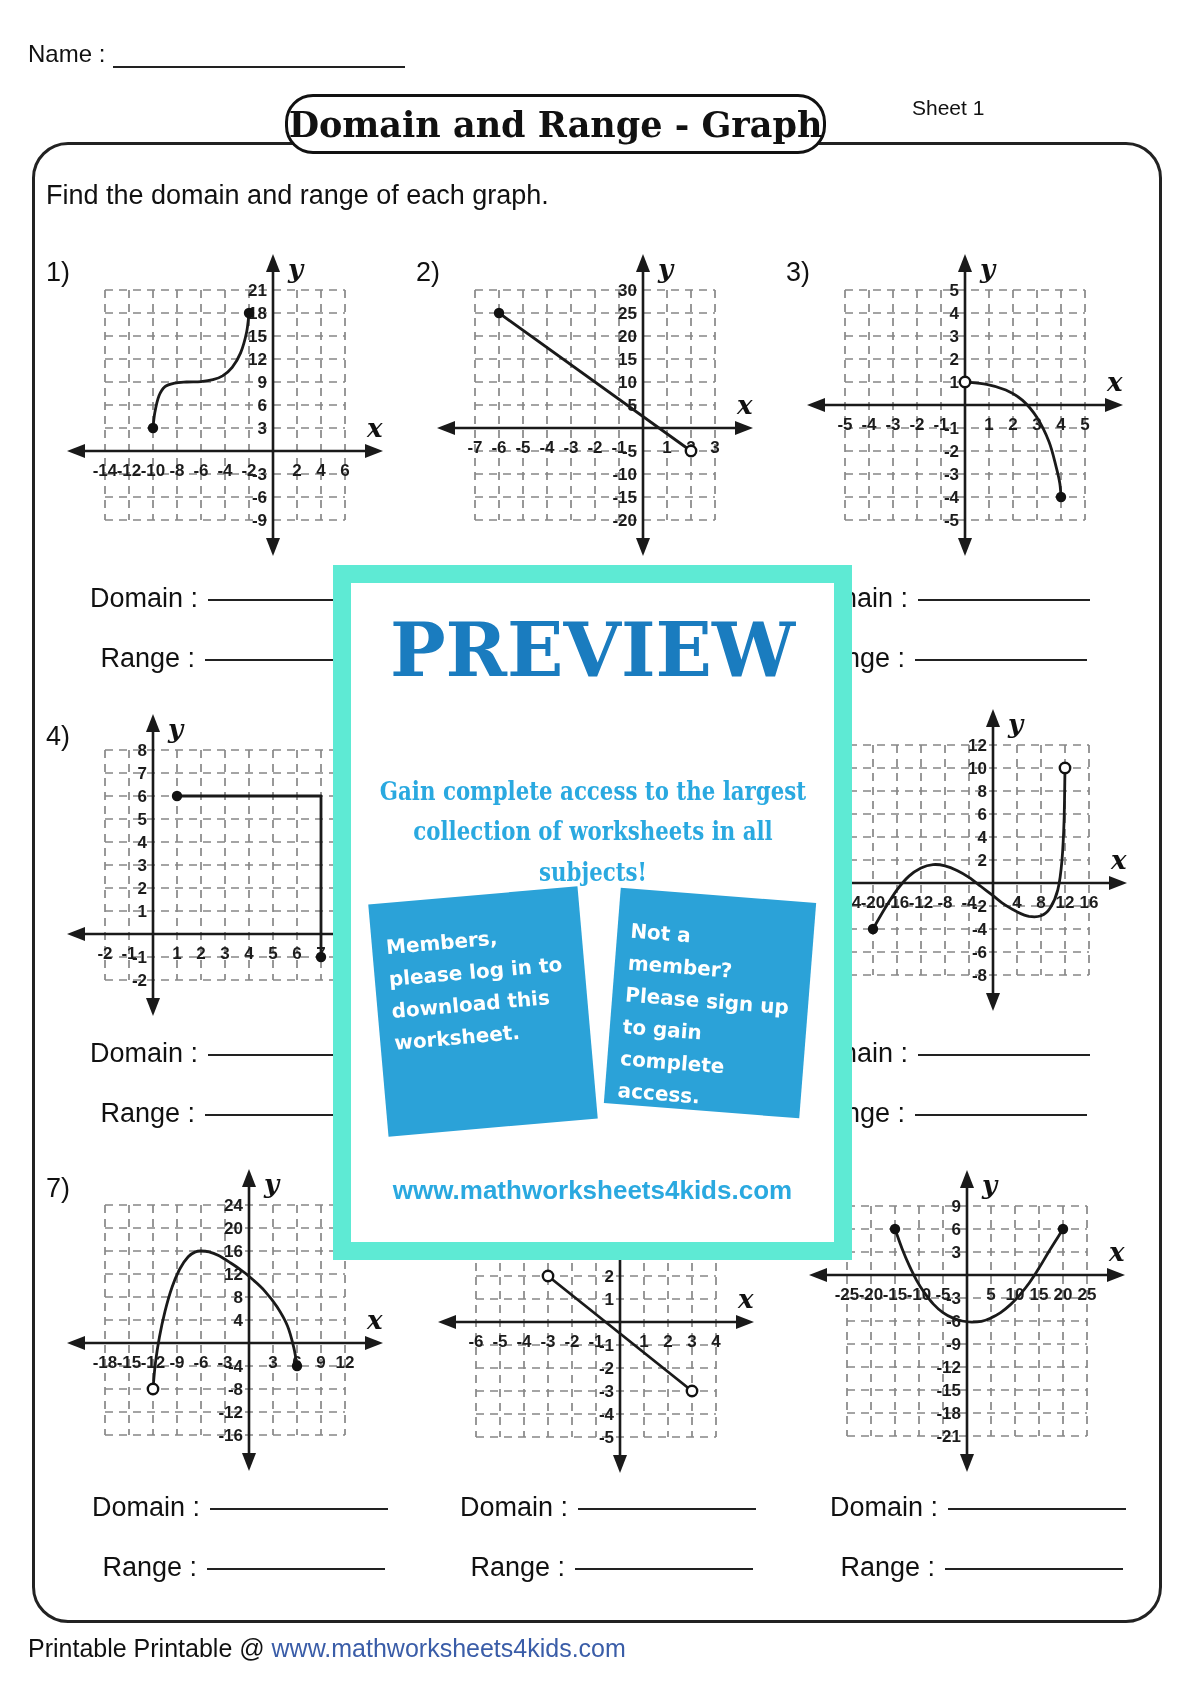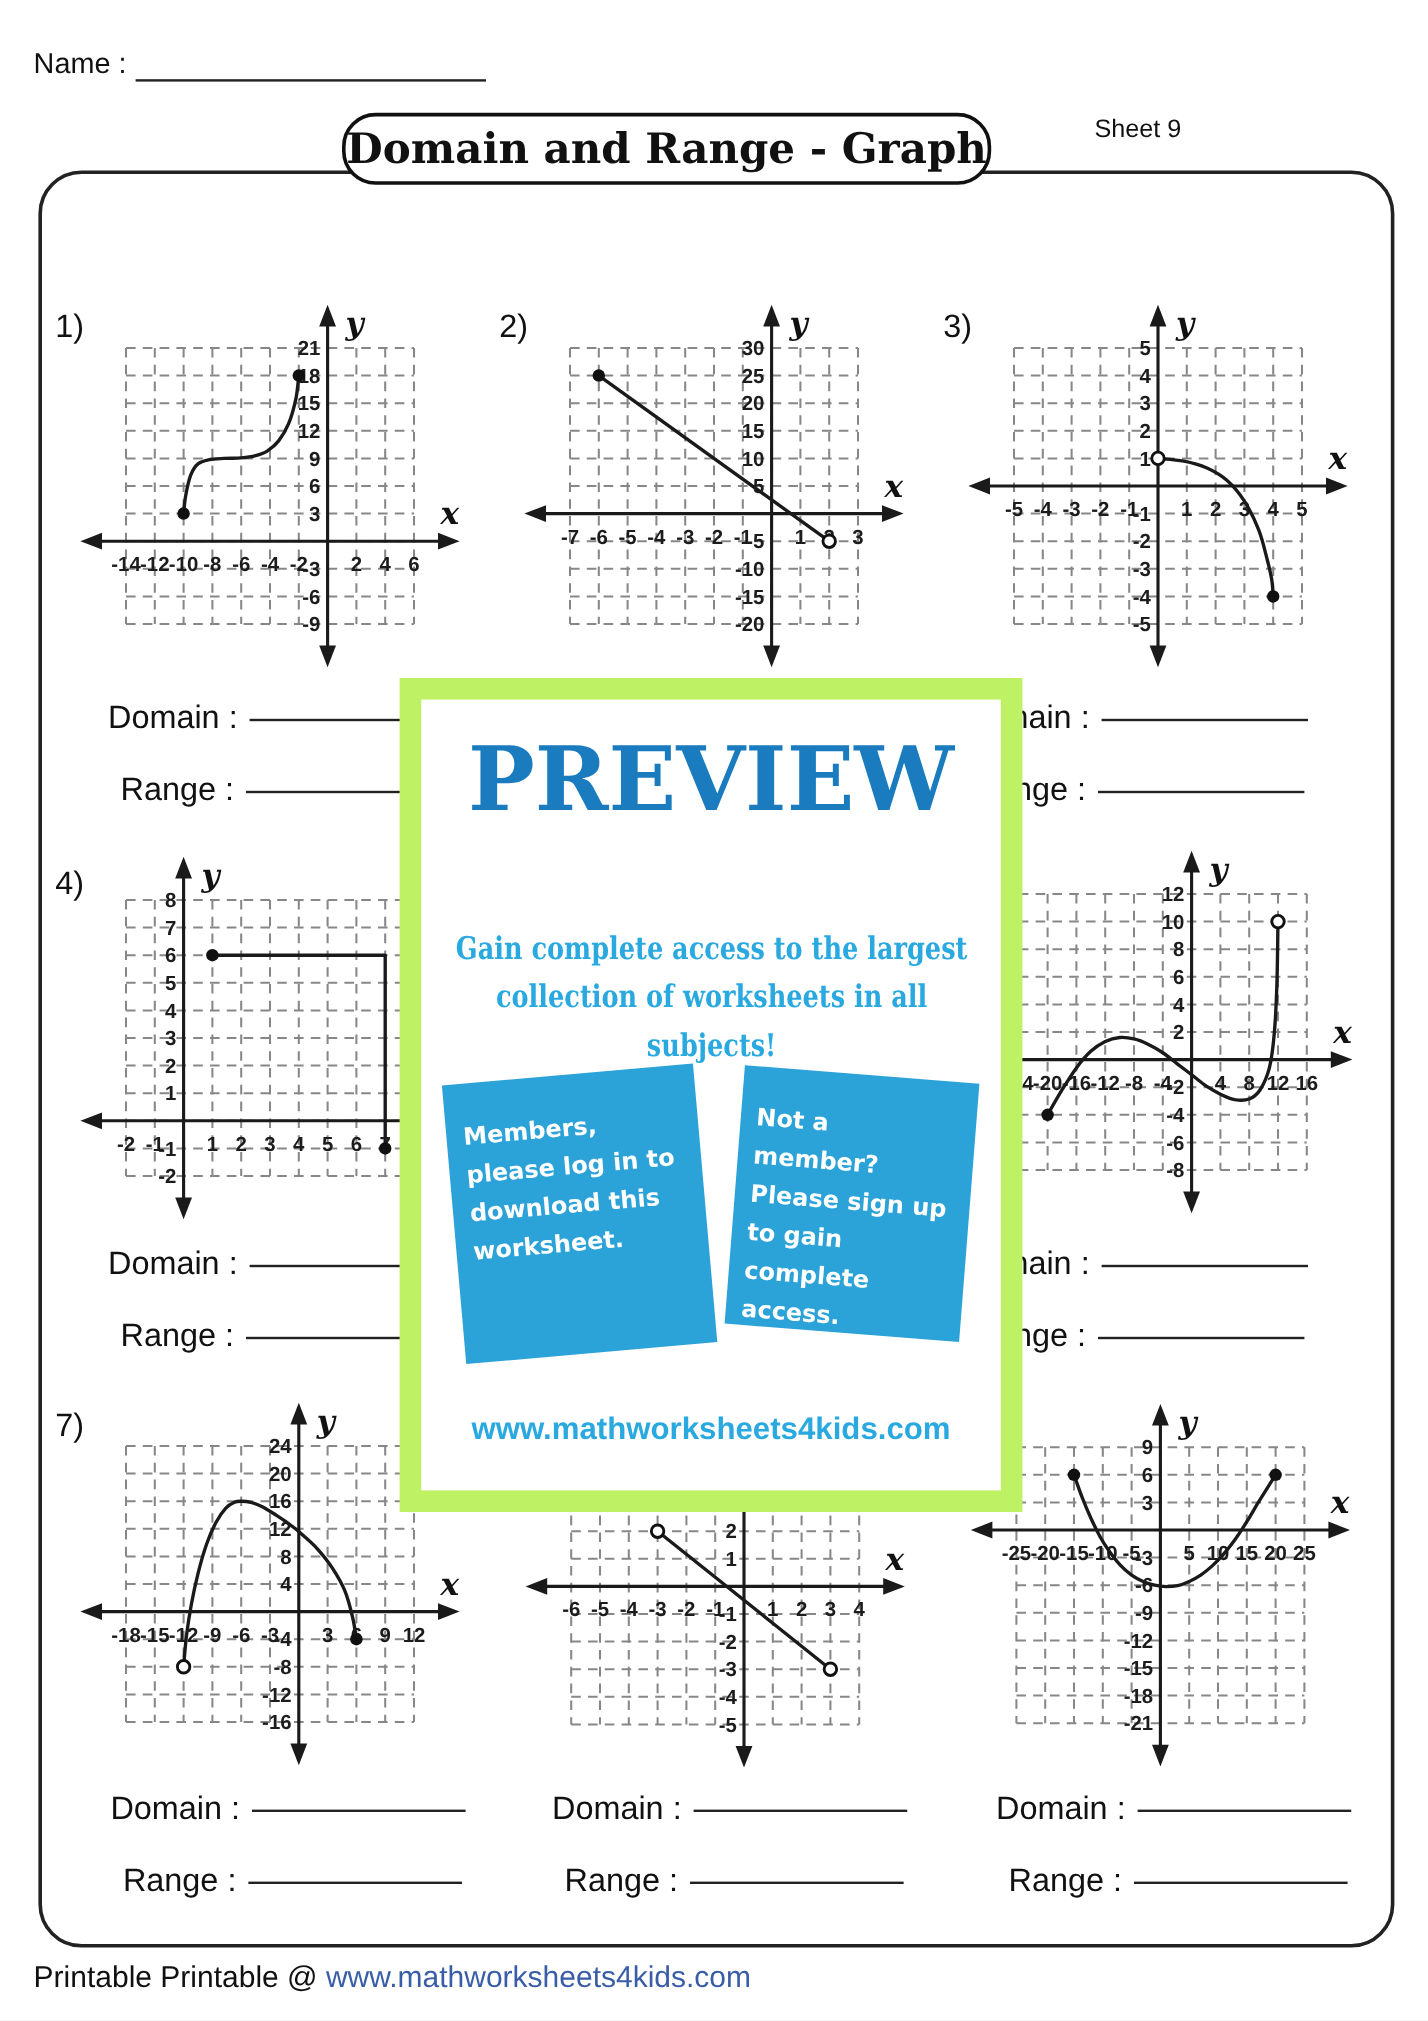--- a/index.html
+++ b/index.html
@@ -28,21 +28,21 @@
   .axisletter{font-family:"DejaVu Serif",serif;font-style:italic;font-weight:bold;font-size:26px;fill:#111;}
   .plabel{font-family:"Liberation Sans",sans-serif;font-size:27px;fill:#111;}
 
   
   #dr-layer{position:absolute;left:0;top:0;width:100%;height:100%;z-index:2;}
   .dr{position:absolute;display:flex;align-items:center;}
   .dr-label{display:inline-block;min-width:105px;text-align:right;font-size:27px;color:#111;white-space:pre;}
   .dr-blank{display:inline-block;border-bottom:2.5px solid #222;height:6px;margin-left:10px;margin-bottom:3px;}
 
   
-  .preview{position:absolute;left:333px;top:565px;width:519px;height:695px;background:#bef264;z-index:5;}
+  .preview{position:absolute;left:333px;top:565px;width:519px;height:695px;background:#5eead4;z-index:5;}
   .preview-inner{position:absolute;left:18px;top:18px;right:18px;bottom:18px;background:#ffffff;}
   .preview-title{position:absolute;top:24px;left:0;right:0;text-align:center;
                  font-family:"DejaVu Serif",serif;font-weight:bold;font-size:74px;color:#1a7cbf;letter-spacing:0px;}
   .preview-sub{position:absolute;top:188px;left:50%;width:560px;margin-left:-280px;text-align:center;
                font-family:"DejaVu Serif",serif;font-weight:bold;font-size:26px;line-height:1.55;
                color:#2aa9e0;white-space:pre-line;transform:scaleX(0.82);}
   .cards{position:absolute;top:312px;left:0;right:0;display:flex;justify-content:center;gap:24px;}
   .card{background:#2ba2d8;color:#ffffff;font-family:"DejaVu Sans",sans-serif;font-weight:bold;
         font-size:20px;line-height:1.6;}
   .card-left{width:182px;height:205px;padding:28px 14px 0;transform:rotate(-5deg);}
@@ -57,28 +57,29 @@
 </head>
 <body>
 
 <div class="sheet">
 
   <div class="name-row">
     <span class="name-label">Name :</span>
     <span class="name-blank"></span>
   </div>
 
-  <div class="sheet-num">Sheet 9</div>
+  <div class="sheet-num">Sheet 1</div>
 
   <div class="main-box"></div>
 
   <div class="title-box">
     <span>Domain and Range - Graph</span>
   </div>
 
+  <div class="instruction">Find the domain and range of each graph.</div>
 
   <svg id="graphs" width="1190" height="1684" viewBox="0 0 1190 1684">
       <g>
         <line x1="105" y1="290" x2="105" y2="520" class="grid"></line>
         <line x1="129" y1="290" x2="129" y2="520" class="grid"></line>
         <line x1="153" y1="290" x2="153" y2="520" class="grid"></line>
         <line x1="177" y1="290" x2="177" y2="520" class="grid"></line>
         <line x1="201" y1="290" x2="201" y2="520" class="grid"></line>
         <line x1="225" y1="290" x2="225" y2="520" class="grid"></line>
         <line x1="249" y1="290" x2="249" y2="520" class="grid"></line>

